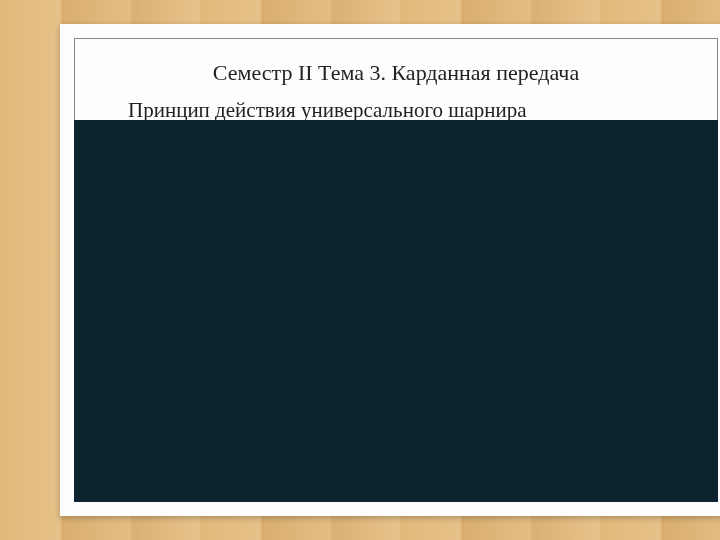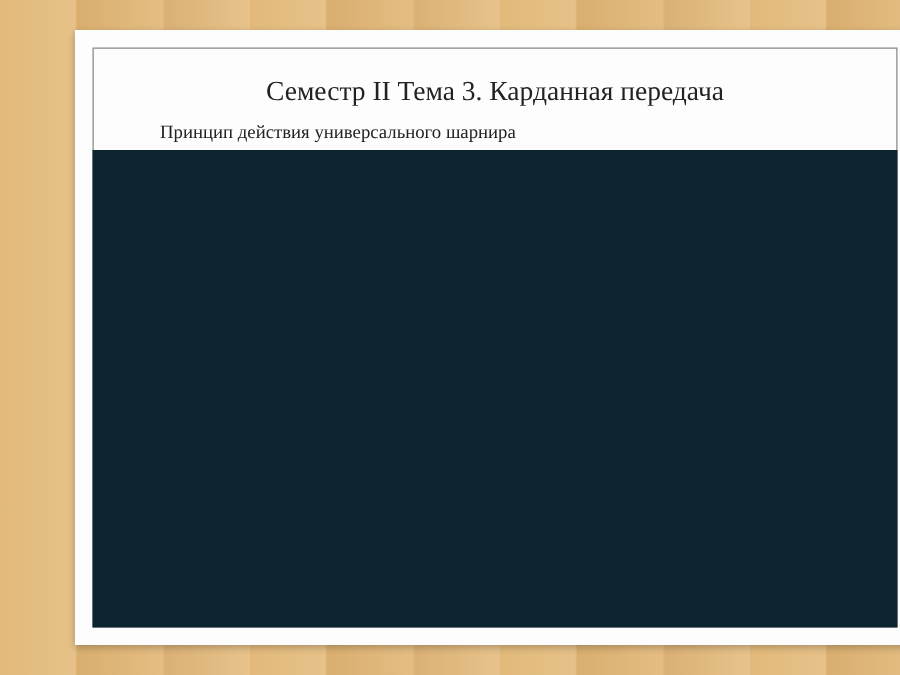--- a/index.html
+++ b/index.html
@@ -50,21 +50,21 @@
     width: 100%;
     text-align: center;
     font-size: 22px;
     color: #222;
     font-weight: 400;
   }
   .subtitle {
     position: absolute;
     top: 74px;
     left: 68px;
-    font-size: 15px;
+    font-size: 21px;
     color: #222;
     font-weight: 400;
   }
   .video-placeholder {
     position: absolute;
     top: 96px;
     left: 14px;
     right: 14px;
     bottom: 14px;
     background: #0c2430;

